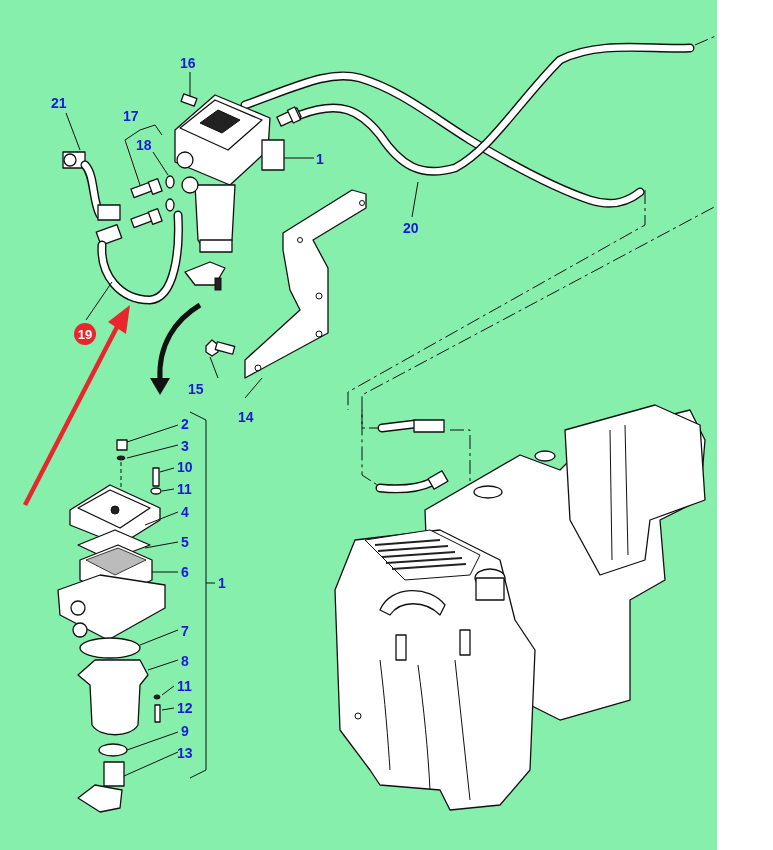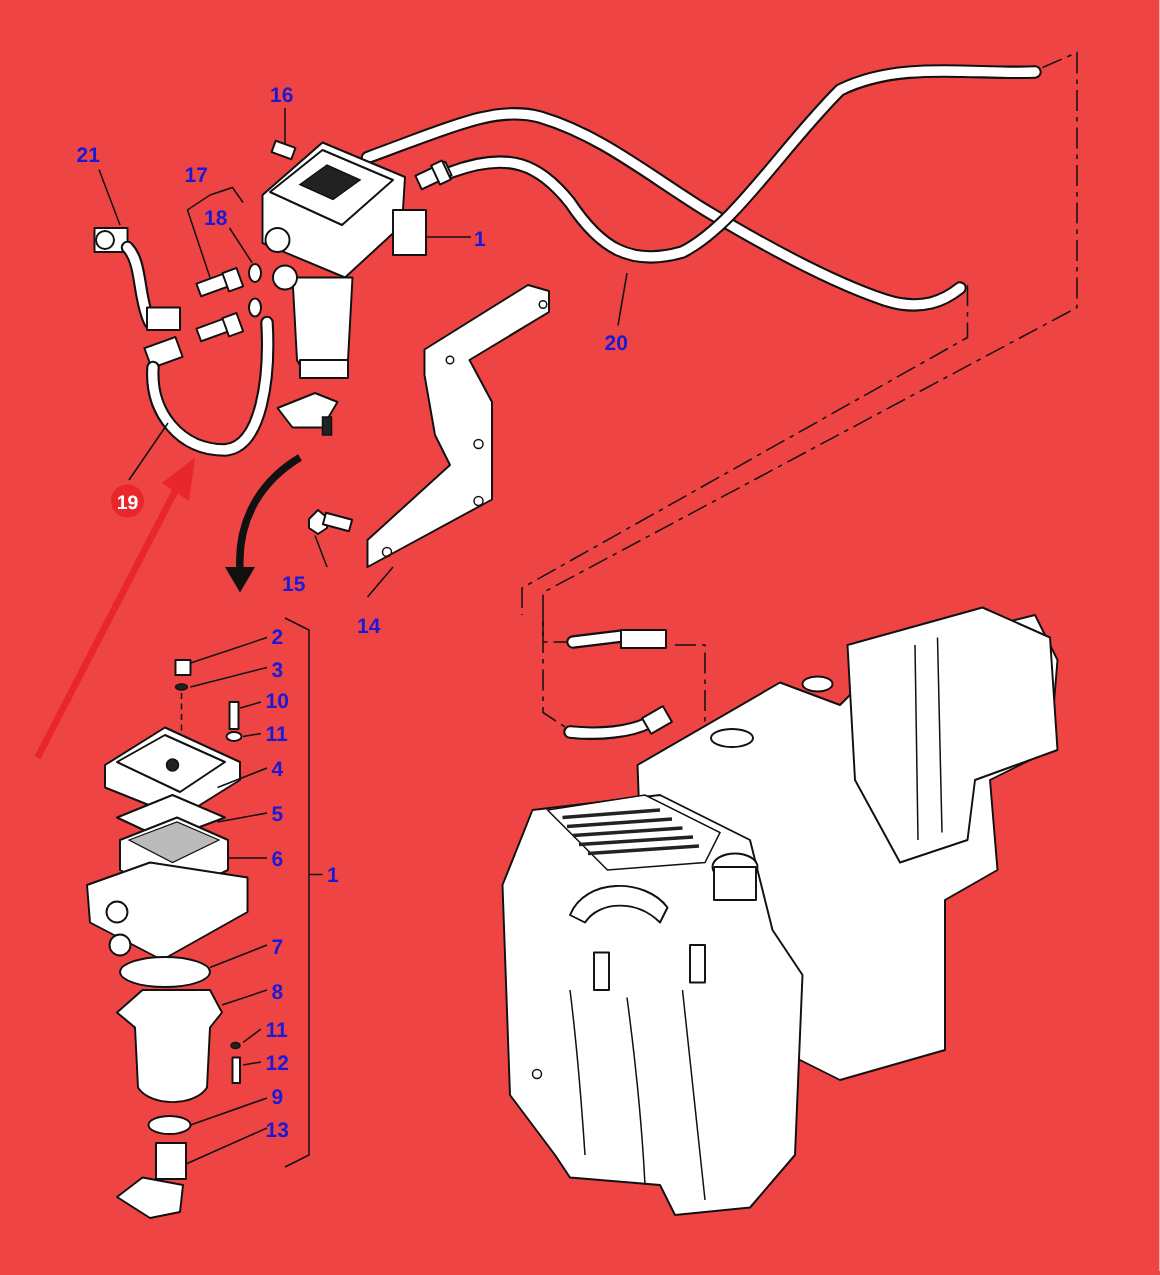--- a/index.html
+++ b/index.html
@@ -1,16 +1,16 @@
 <!DOCTYPE html>
 <html><head>
 <meta charset="utf-8">
 <style>
   html, body { margin: 0; padding: 0; background: #ffffff; }
-  #canvas { position: relative; width: 773px; height: 850px; overflow: hidden; background: #ef4444; }
+  #canvas { position: relative; width: 717px; height: 850px; overflow: hidden; background: #86efac; }
   svg { position: absolute; left: 0; top: 0; }
   .lbl { font-family: "Liberation Sans", sans-serif; font-size: 14px; font-weight: bold; fill: #1a1ad6; }
   .part { fill: #fff; stroke: #111; stroke-width: 1.3; stroke-linejoin: round; }
   .thin { fill: none; stroke: #111; stroke-width: 1; }
   .hose { fill: none; stroke: #111; stroke-width: 9; stroke-linecap: round; }
   .hose-in { fill: none; stroke: #fff; stroke-width: 6.2; stroke-linecap: round; }
   .dash { fill: none; stroke: #111; stroke-width: 1; stroke-dasharray: 14 4 3 4; }
   .dark { fill: #222; stroke: #111; stroke-width: 1; }
   .badge-text { font-family: "Liberation Sans", sans-serif; font-size: 13px; font-weight: bold; fill: #fff; }
 </style>

